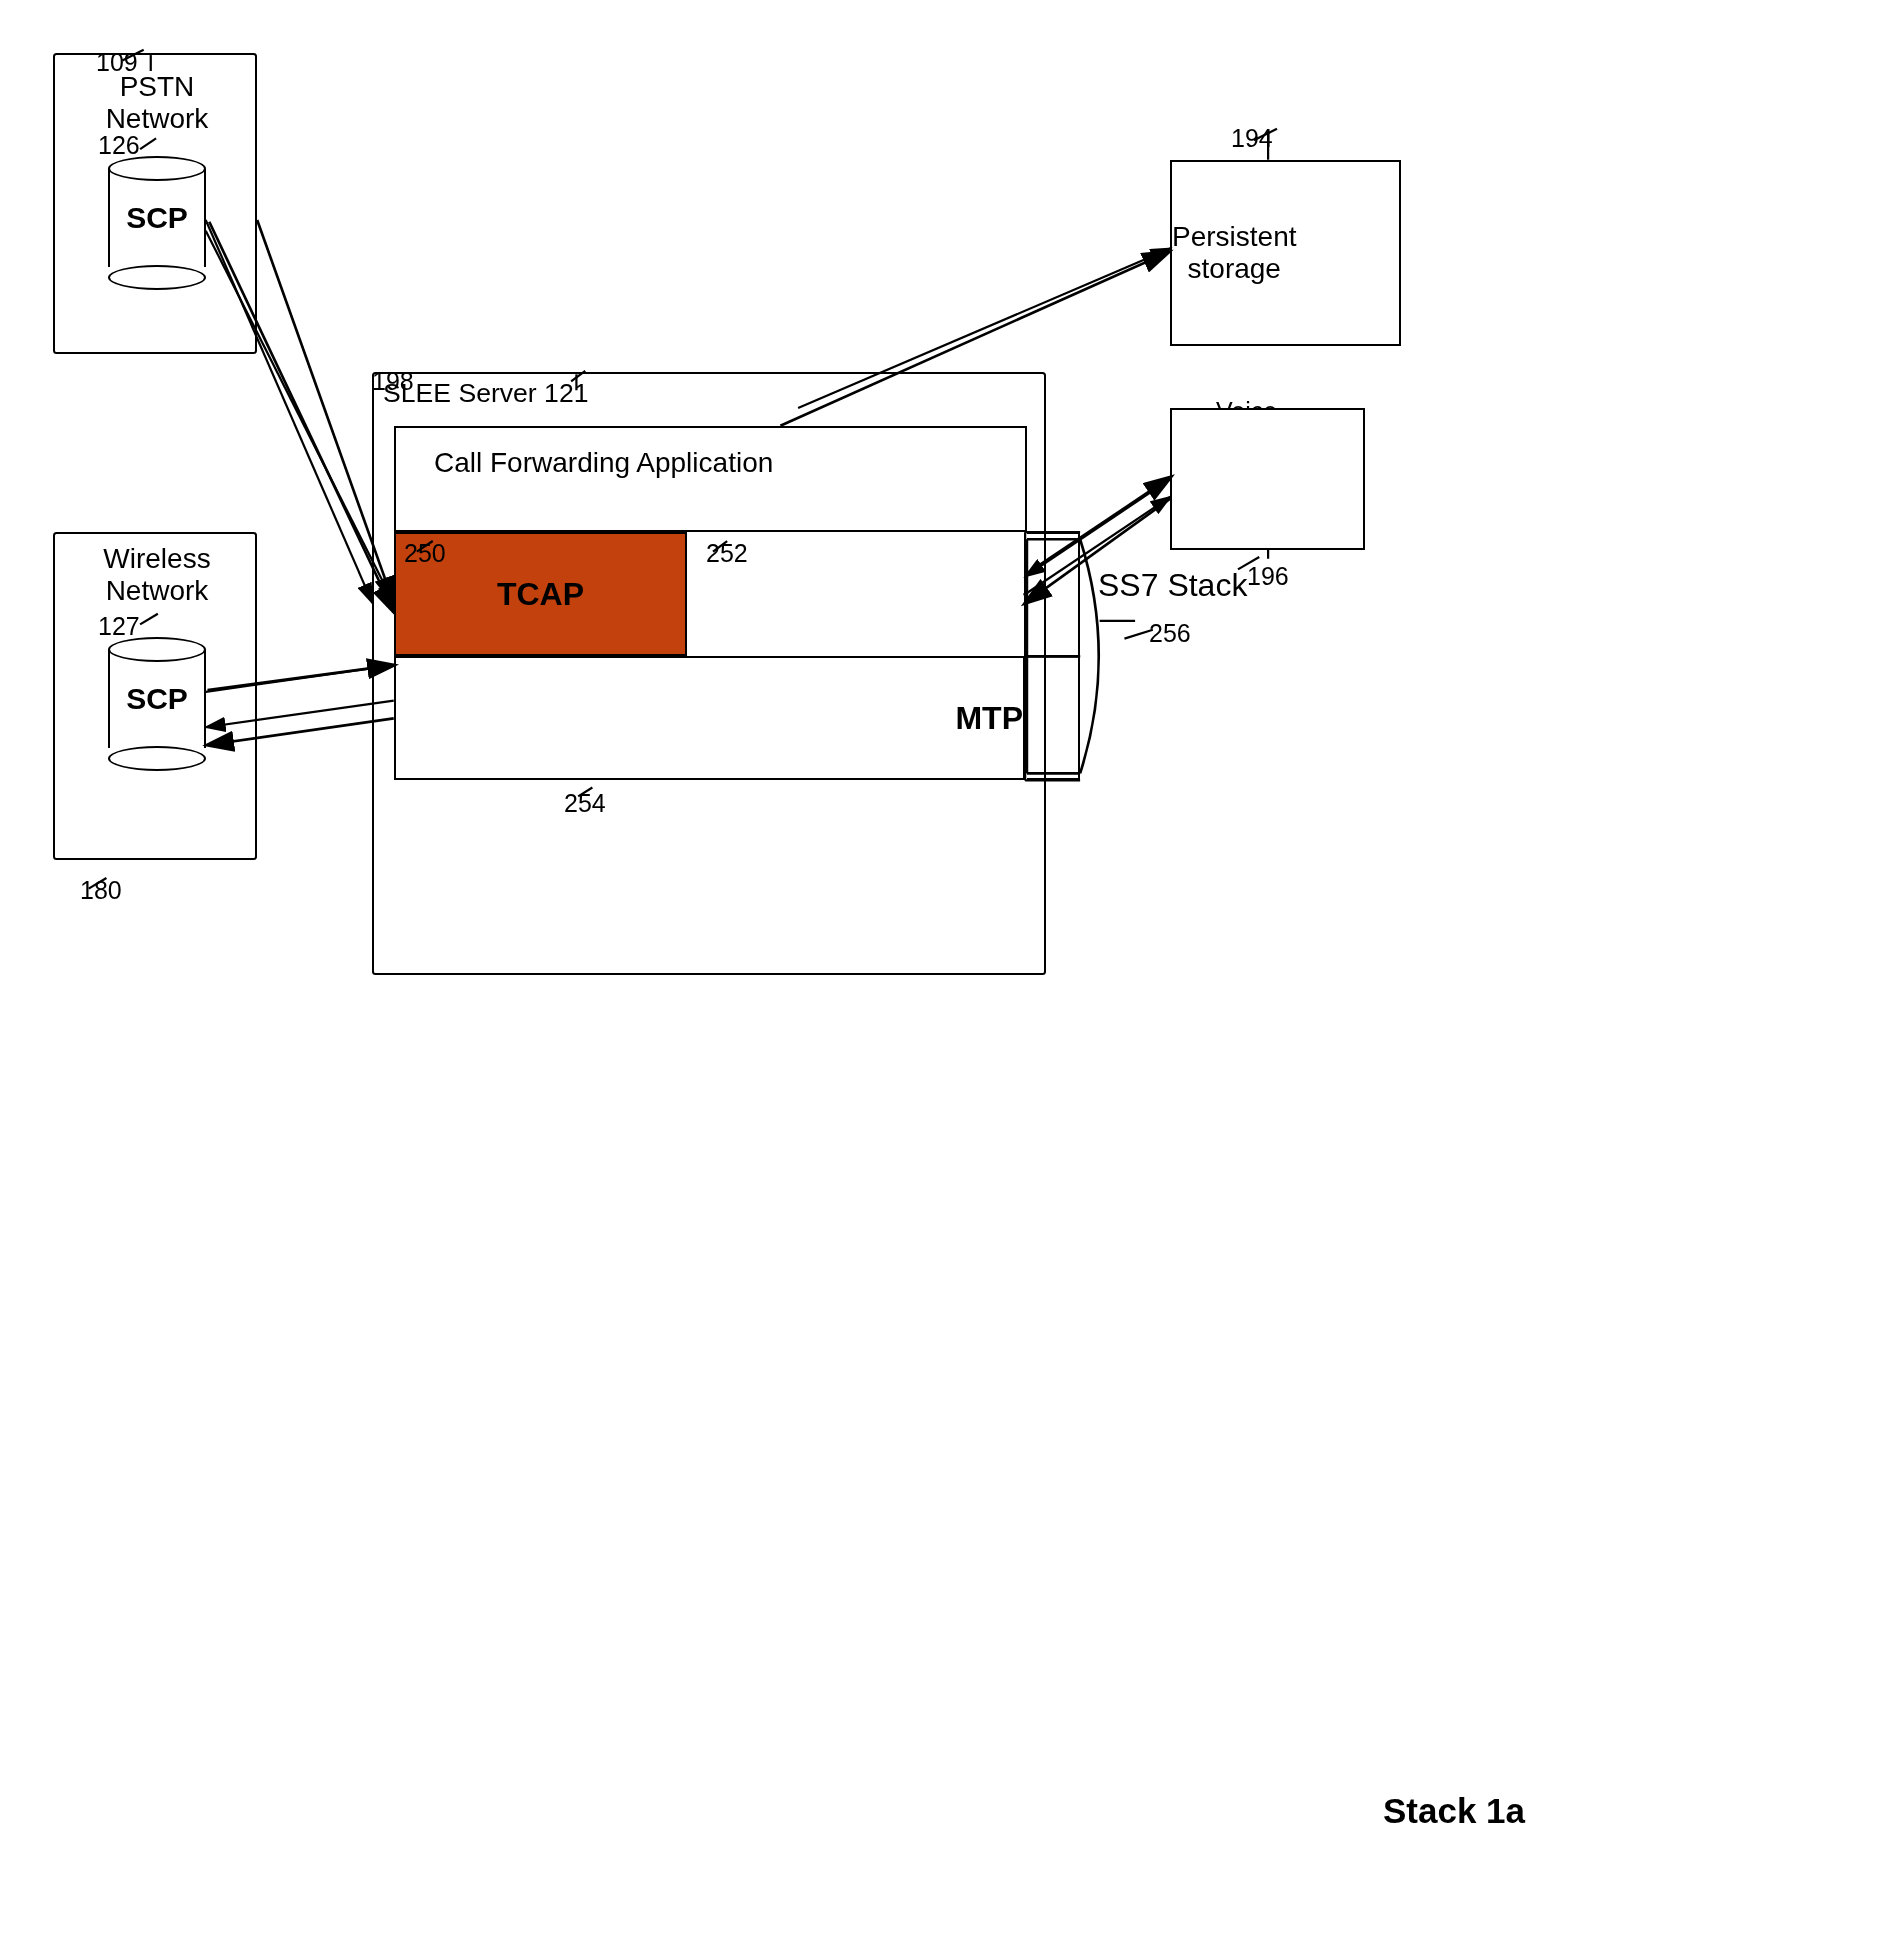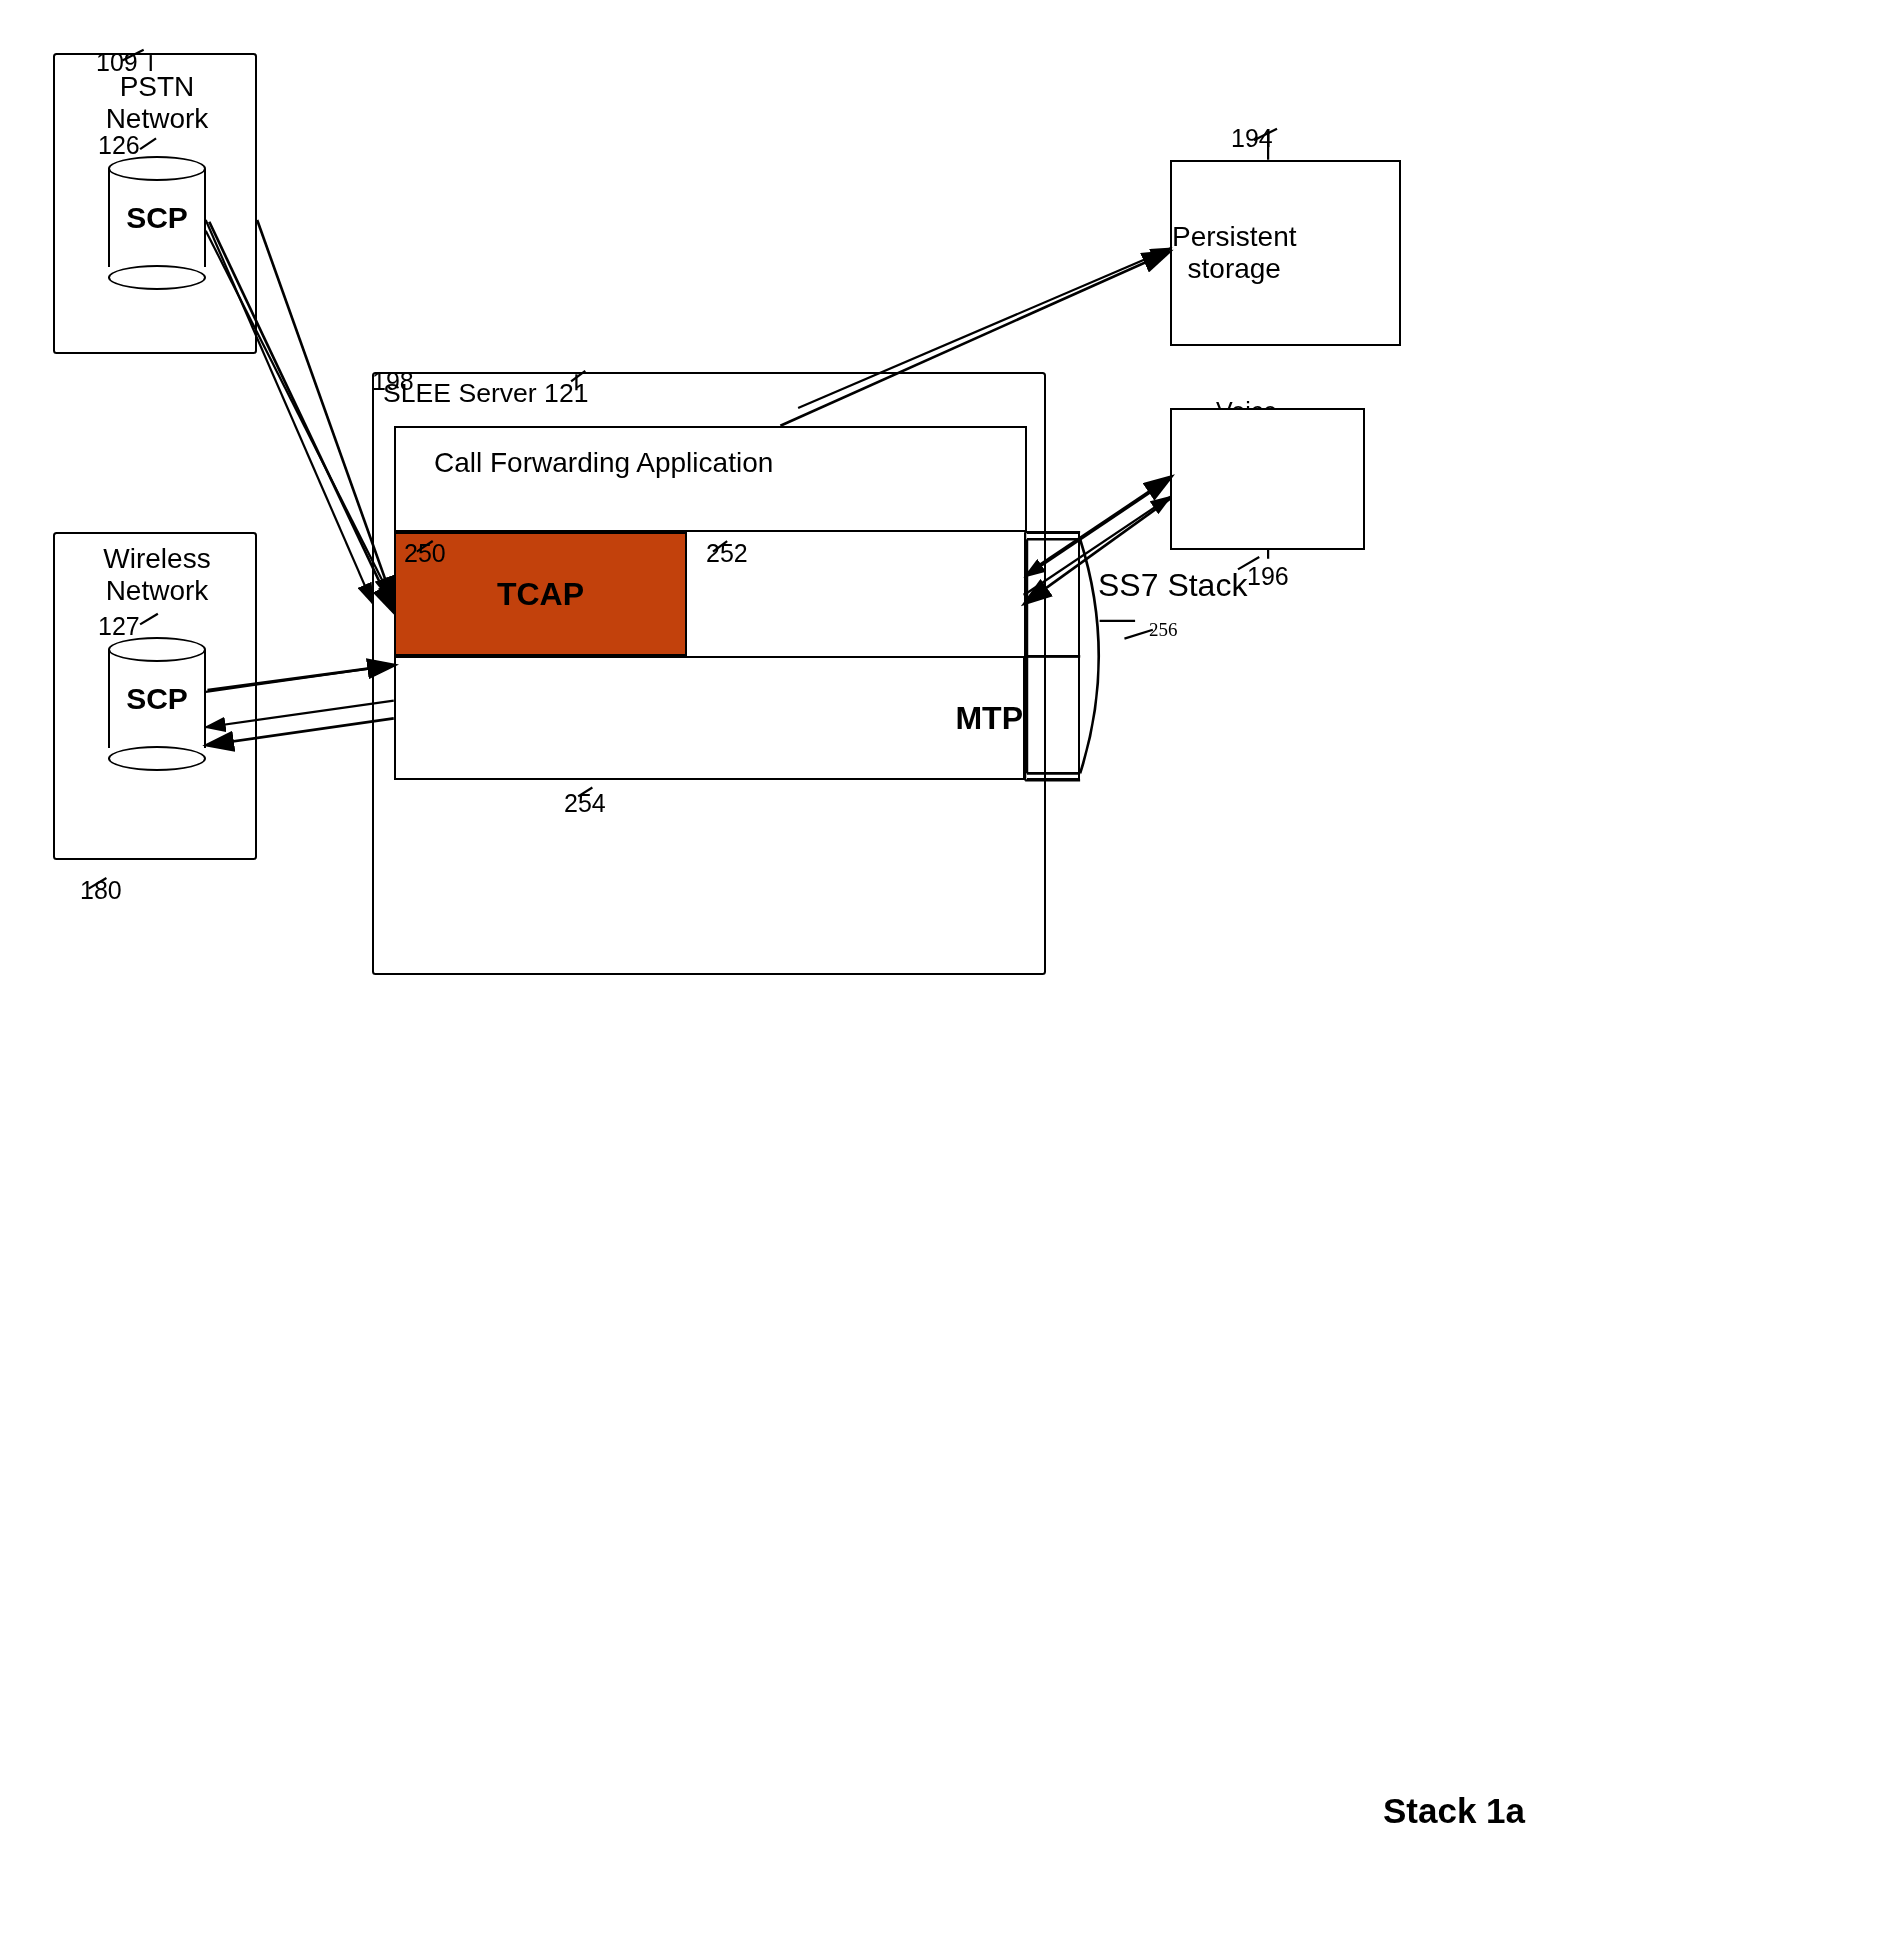--- a/index.html
+++ b/index.html
@@ -236,21 +236,21 @@
 
   <div style="position:absolute; left:1216px; top:397px; font-size:25px;">Voice<br>server</div>
   <div class="voice-box">
     <span></span>
   </div>
   <div style="position:absolute; left:1247px; top:562px; font-size:25px;">196</div>
 
   <div class="ss7-bracket"></div>
 
   <div style="position:absolute; left:1098px; top:567px; font-size:32px;">SS7 Stack</div>
-  <div style="position:absolute; left:1149px; top:619px; font-size:19px;font-family:Liberation Serif, serif;">256</div>
+  <div style="position:absolute; left:1149px; top:619px; font-size:25px;">256</div>
 
   <div class="figure-caption">Stack 1a</div>
 
   <svg class="arrows-svg" viewBox="0 0 2120 2201" width="1880" height="1952">
 
     <line x1="170" y1="62" x2="170" y2="80" stroke="#000" stroke-width="2.5"></line>
 
     <line x1="650" y1="422" x2="650" y2="440" stroke="#000" stroke-width="2.5"></line>
 
     <line x1="232" y1="248" x2="420" y2="680" stroke="#000" stroke-width="2.5" marker-end="url(#arrowhead)"></line>

